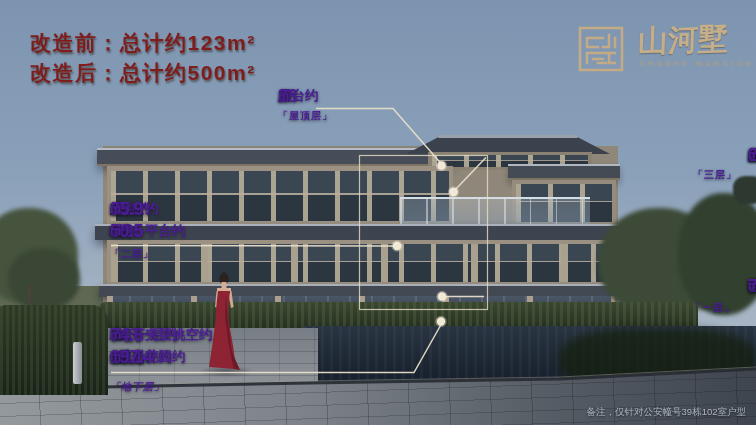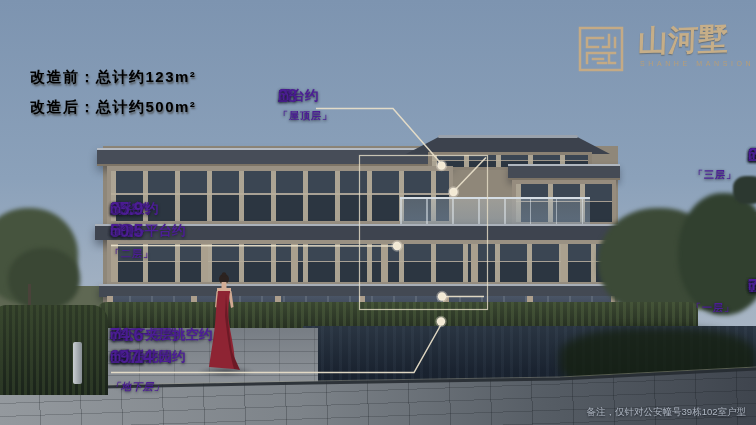--- a/index.html
+++ b/index.html
@@ -80,22 +80,22 @@
                     repeating-linear-gradient(90deg,rgba(80,100,60,.3) 0 3px,rgba(0,0,0,0) 3px 6px),
                     linear-gradient(180deg,#2e3a27,#1a231a);}
   .bollard{left:73px;top:342px;width:9px;height:42px;border-radius:2px;
            background:linear-gradient(90deg,#c9ced2,#878e94);}
   .woman-shadow{left:198px;top:366px;width:56px;height:11px;border-radius:50%;
                 background:radial-gradient(closest-side,rgba(15,18,24,.5),rgba(0,0,0,0));filter:blur(1px);}
   .woman{left:204px;top:272px;width:44px;height:104px;}
   .scene-svg,.leaders{left:0;top:0;width:756px;height:425px;pointer-events:none;}
 
   
-  .hl{left:30px;font-weight:700;font-size:15px;letter-spacing:1.5px;color:#000000;
-      text-shadow:1px 2px 2px rgba(50,45,35,.6);white-space:nowrap;margin-top:39px;}
+  .hl{left:30px;font-weight:700;font-size:21px;letter-spacing:1.5px;color:#7f1d1d;
+      text-shadow:1px 2px 2px rgba(50,45,35,.6);white-space:nowrap;}
   .hl1{top:29px;} .hl2{top:59px;}
 
   .ann{white-space:nowrap;color:#4c1d95;text-shadow:0 1px 3px rgba(20,25,35,.75);}
   .ann-line{position:relative;display:block;height:22px;line-height:22px;white-space:nowrap;}
   .seg-zh{font-size:13.5px;font-weight:700;}
   .seg-num{font-size:18px;font-weight:700;letter-spacing:-.5px;}
   .seg-unit{font-size:12.5px;font-weight:700;}
   .ann-label{position:relative;display:block;font-size:10px;font-weight:700;letter-spacing:1px;}
   .ann-roof{left:278px;top:85px;}   .ann-roof .ann-label{margin-top:2px;}
   .ann-f3{top:144px;right:8px;text-align:right;} .ann-f3 .ann-label{margin-top:2px;padding-right:11px;}

